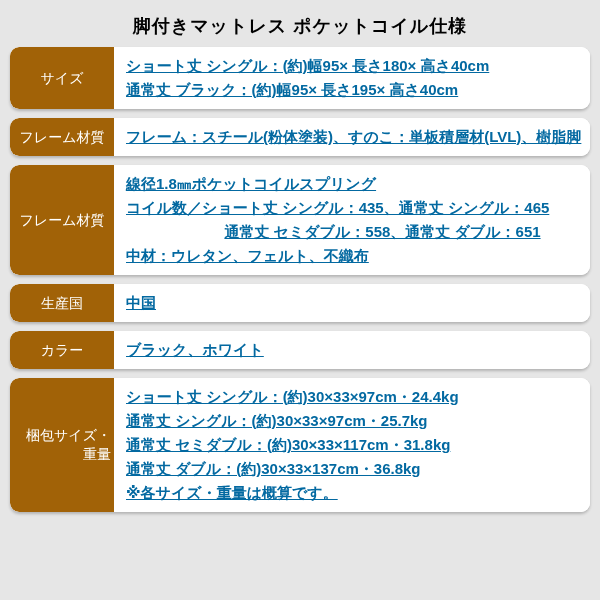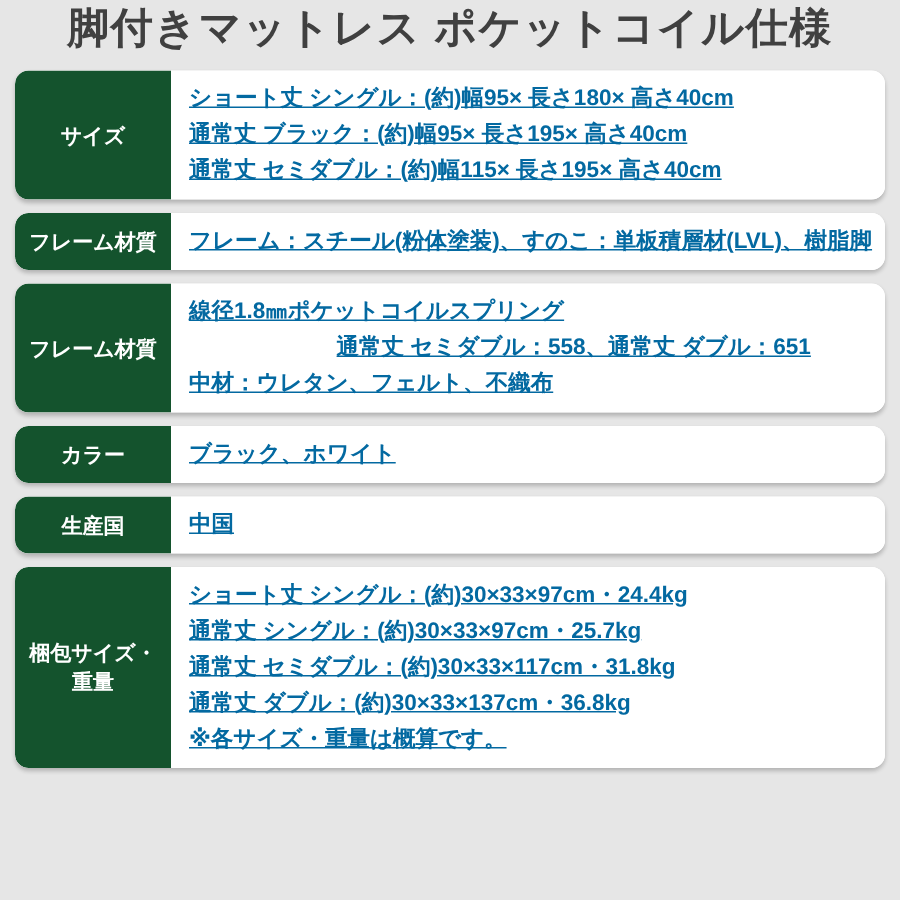--- a/index.html
+++ b/index.html
@@ -9,49 +9,49 @@
   body {
     width: 600px;
     height: 600px;
     background: #e6e6e6;
     font-family: "Liberation Sans", "DejaVu Sans", sans-serif;
     color: #141414;
     overflow: hidden;
   }
   .title {
     margin: 0;
-    padding: 0 0 9px;
+    padding: 14px 0 9px;
     text-align: center;
-    font-size: 28px;
+    font-size: 18px;
     font-weight: bold;
     letter-spacing: 1px;
-    color: #404040;
+    color: #000000;
   }
   .rows {
     padding: 0 10px;
   }
   .row {
     display: flex;
     align-items: stretch;
     background: #ffffff;
     border-radius: 9px;
     margin-bottom: 9px;
     box-shadow: 0 2px 3px rgba(0,0,0,0.22);
     overflow: hidden;
   }
   .row-label {
     flex: 0 0 104px;
-    background: #14532d;
+    background: #a16207;
     color: #ffffff;
     display: flex;
     align-items: center;
     justify-content: center;
-    text-align: center;
+    text-align: right;
     font-size: 14px;
-    font-weight: bold;
+    font-weight: normal;
     line-height: 19px;
     padding: 4px 3px;
     box-sizing: border-box;
     border-radius: 9px 0 0 9px;
   }
   .row-content {
     flex: 1;
     background: #ffffff;
     padding: 7px 12px;
     font-size: 15px;
@@ -76,51 +76,51 @@
 
   <h1 class="title">脚付きマットレス ポケットコイル仕様</h1>
 
   <div class="rows">
 
     <div class="row">
       <div class="row-label">サイズ</div>
       <div class="row-content">
         <div class="line">ショート丈 シングル：(約)幅95× 長さ180× 高さ40cm</div>
         <div class="line">通常丈 ブラック：(約)幅95× 長さ195× 高さ40cm</div>
-        <div class="line">通常丈 セミダブル：(約)幅115× 長さ195× 高さ40cm</div>
       </div>
     </div>
 
     <div class="row">
       <div class="row-label">フレーム材質</div>
       <div class="row-content">
         <div class="line">フレーム：スチール(粉体塗装)、すのこ：単板積層材(LVL)、樹脂脚</div>
       </div>
     </div>
 
     <div class="row">
       <div class="row-label">フレーム材質</div>
       <div class="row-content">
         <div class="line">線径1.8㎜ポケットコイルスプリング</div>
+        <div class="line">コイル数／ショート丈 シングル：435、通常丈 シングル：465</div>
         <div class="line indent">通常丈 セミダブル：558、通常丈 ダブル：651</div>
         <div class="line">中材：ウレタン、フェルト、不織布</div>
+      </div>
+    </div>
+
+    <div class="row">
+      <div class="row-label">生産国</div>
+      <div class="row-content">
+        <div class="line">中国</div>
       </div>
     </div>
 
     <div class="row">
       <div class="row-label">カラー</div>
       <div class="row-content">
         <div class="line">ブラック、ホワイト</div>
-      </div>
-    </div>
-
-    <div class="row">
-      <div class="row-label">生産国</div>
-      <div class="row-content">
-        <div class="line">中国</div>
       </div>
     </div>
 
     <div class="row">
       <div class="row-label">梱包サイズ・重量</div>
       <div class="row-content">
         <div class="line">ショート丈 シングル：(約)30×33×97cm・24.4kg</div>
         <div class="line">通常丈 シングル：(約)30×33×97cm・25.7kg</div>
         <div class="line">通常丈 セミダブル：(約)30×33×117cm・31.8kg</div>
         <div class="line">通常丈 ダブル：(約)30×33×137cm・36.8kg</div>

